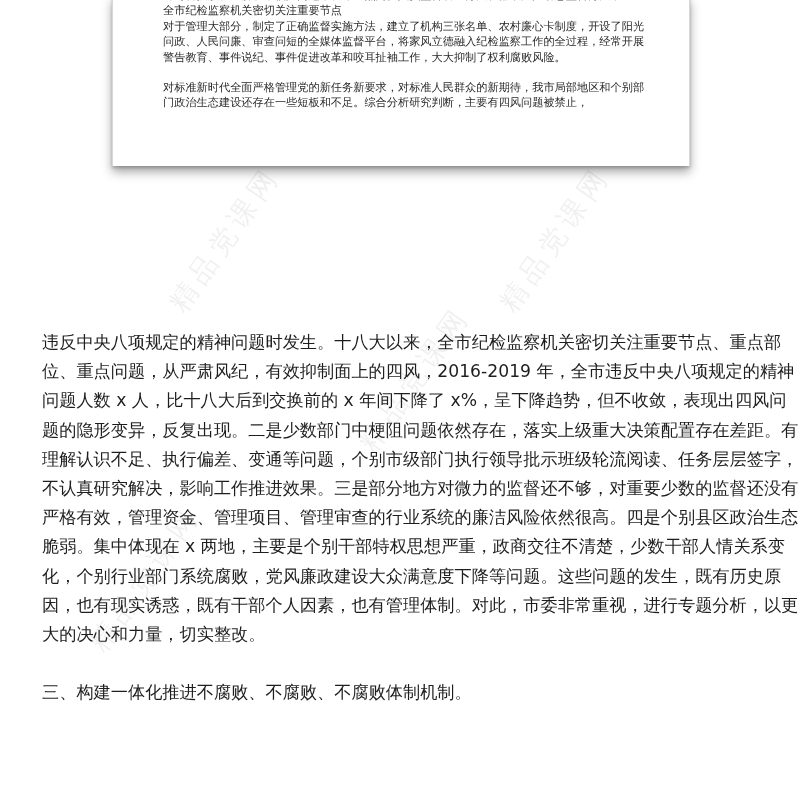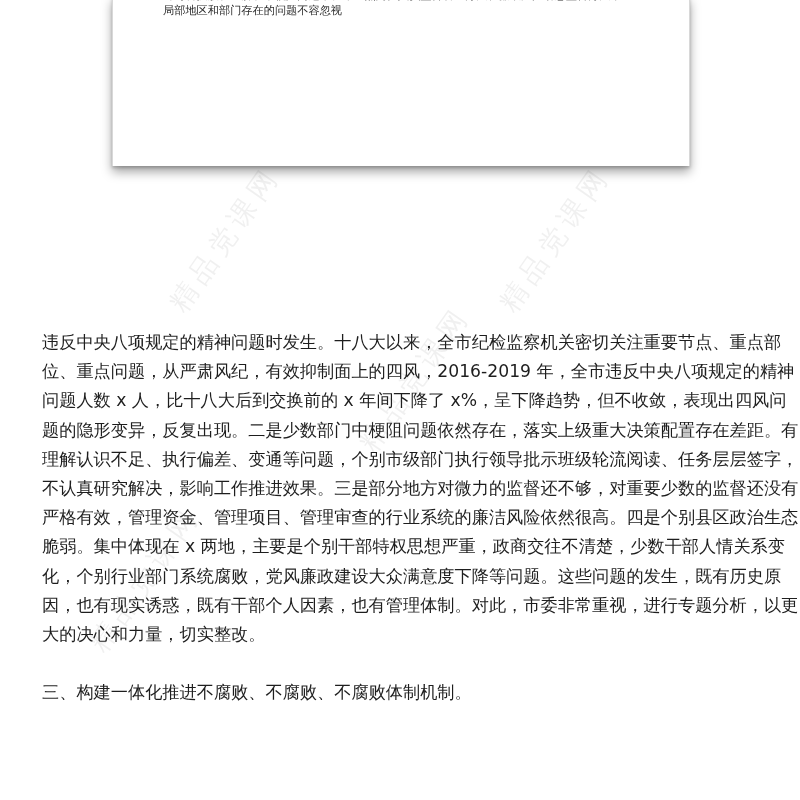--- a/index.html
+++ b/index.html
@@ -34,22 +34,24 @@
     }
     .main-text p { margin: 0; }
     .main-text .spacer { height: 29px; }
   </style>
 </head>
 <body>
 
 <div class="preview-card">
   <div class="inner">
     <p class="cut-line">针对科技股长经济和中梗阻问题，发布重点岗位人员监督管理办法、廉政风险动态监督办法，</p>
-    <p>局部地区和部门存在的问题不容忽视</p>
+    <p>全市纪检监察机关密切关注重要节点</p>
+    <p>对于管理大部分，制定了正确监督实施方法，建立了机构三张名单、农村廉心卡制度，开设了阳光问政、人民问廉、审查问短的全媒体监督平台，将家风立德融入纪检监察工作的全过程，经常开展警告教育、事件说纪、事件促进改革和咬耳扯袖工作，大大抑制了权利腐败风险。</p>
     <div class="gap"></div>
+    <p>对标准新时代全面严格管理党的新任务新要求，对标准人民群众的新期待，我市局部地区和个别部门政治生态建设还存在一些短板和不足。综合分析研究判断，主要有四风问题被禁止，</p>
   </div>
 </div>
 
 <div class="watermark" style="left:140px; top:220px;">精品党课网</div>
 <div class="watermark" style="left:470px; top:220px;">精品党课网</div>
 <div class="watermark" style="left:330px; top:360px;">精品党课网</div>
 <div class="watermark" style="left:60px; top:560px;">精品党课网</div>
 
 <div class="main-text">
   <p>违反中央八项规定的精神问题时发生。十八大以来，全市纪检监察机关密切关注重要节点、重点部位、重点问题，从严肃风纪，有效抑制面上的四风，2016-2019 年，全市违反中央八项规定的精神问题人数 x 人，比十八大后到交换前的 x 年间下降了 x%，呈下降趋势，但不收敛，表现出四风问题的隐形变异，反复出现。二是少数部门中梗阻问题依然存在，落实上级重大决策配置存在差距。有理解认识不足、执行偏差、变通等问题，个别市级部门执行领导批示班级轮流阅读、任务层层签字，不认真研究解决，影响工作推进效果。三是部分地方对微力的监督还不够，对重要少数的监督还没有严格有效，管理资金、管理项目、管理审查的行业系统的廉洁风险依然很高。四是个别县区政治生态脆弱。集中体现在 x 两地，主要是个别干部特权思想严重，政商交往不清楚，少数干部人情关系变化，个别行业部门系统腐败，党风廉政建设大众满意度下降等问题。这些问题的发生，既有历史原因，也有现实诱惑，既有干部个人因素，也有管理体制。对此，市委非常重视，进行专题分析，以更大的决心和力量，切实整改。</p>

